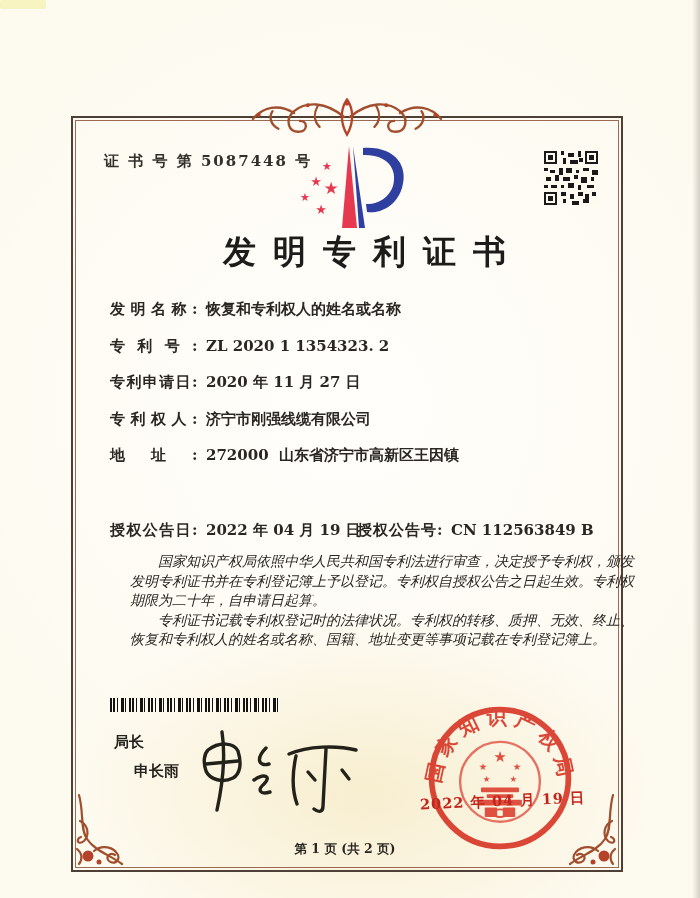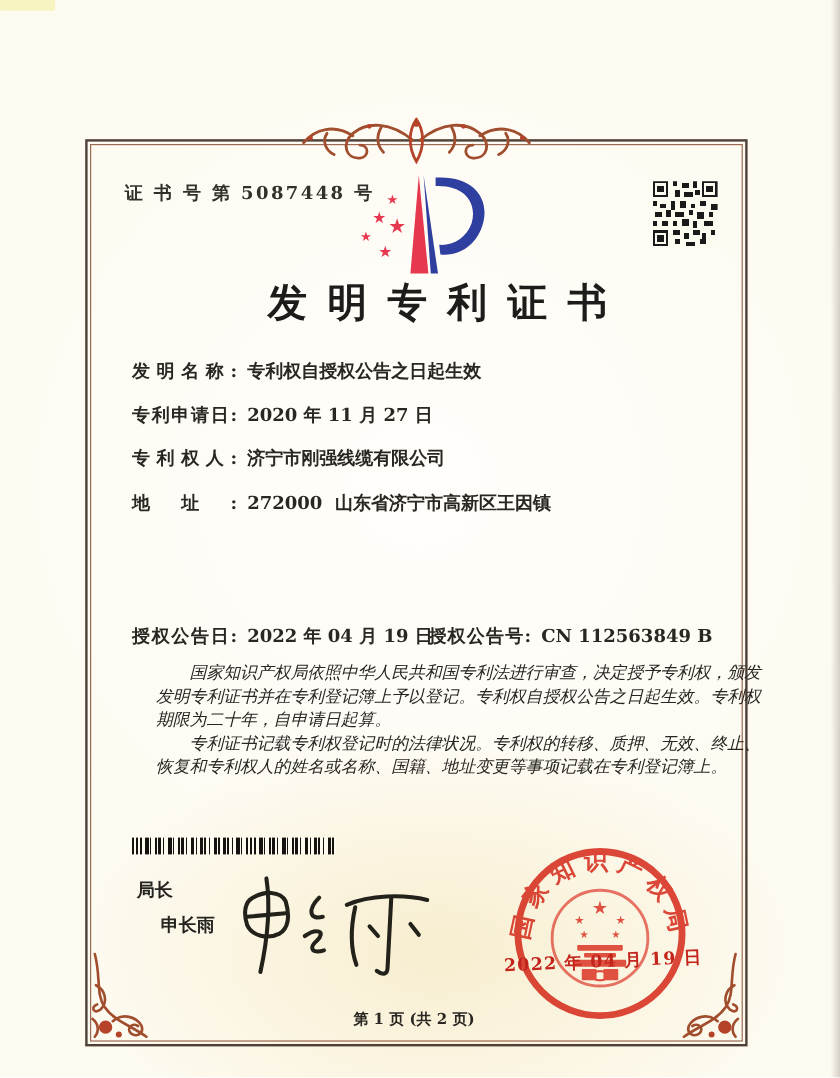--- a/index.html
+++ b/index.html
@@ -183,21 +183,24 @@
       <rect x="10" y="26" width="2" height="2"></rect>
         <rect x="15" y="27" width="4" height="2"></rect>
         <rect x="21" y="26" width="3" height="2"></rect>
     </g>
   </svg>
 
   <div class="title">发明专利证书</div>
 
   <div class="fields">
     <div class="frow">
-      <span class="flabel">发明名称</span><span class="fcolon"></span><span class="fvalue">专利权自授权公告之日起生效</span>
+      <span class="flabel">发明名称</span><span class="fcolon"></span><span class="fvalue">恢复和专利权人的姓名或名称</span>
+    </div>
+    <div class="frow">
+      <span class="flabel">专利号</span><span class="fcolon"></span><span class="fvalue">ZL 2020 1 1354323. 2</span>
     </div>
     <div class="frow">
       <span class="flabel">专利申请日</span><span class="fcolon"></span><span class="fvalue">2020 年 11 月 27 日</span>
     </div>
     <div class="frow">
       <span class="flabel">专利权人</span><span class="fcolon"></span><span class="fvalue">济宁市刚强线缆有限公司</span>
     </div>
     <div class="frow">
       <span class="flabel">地址</span><span class="fcolon"></span><span class="fvalue">272000  山东省济宁市高新区王因镇</span>
     </div>

